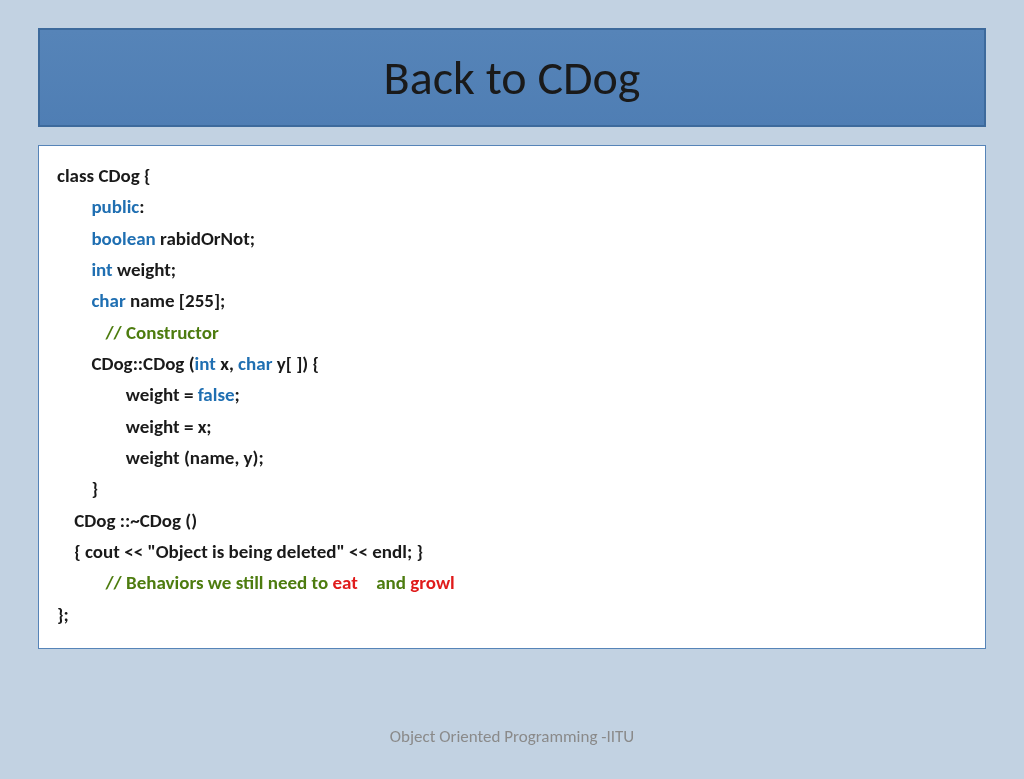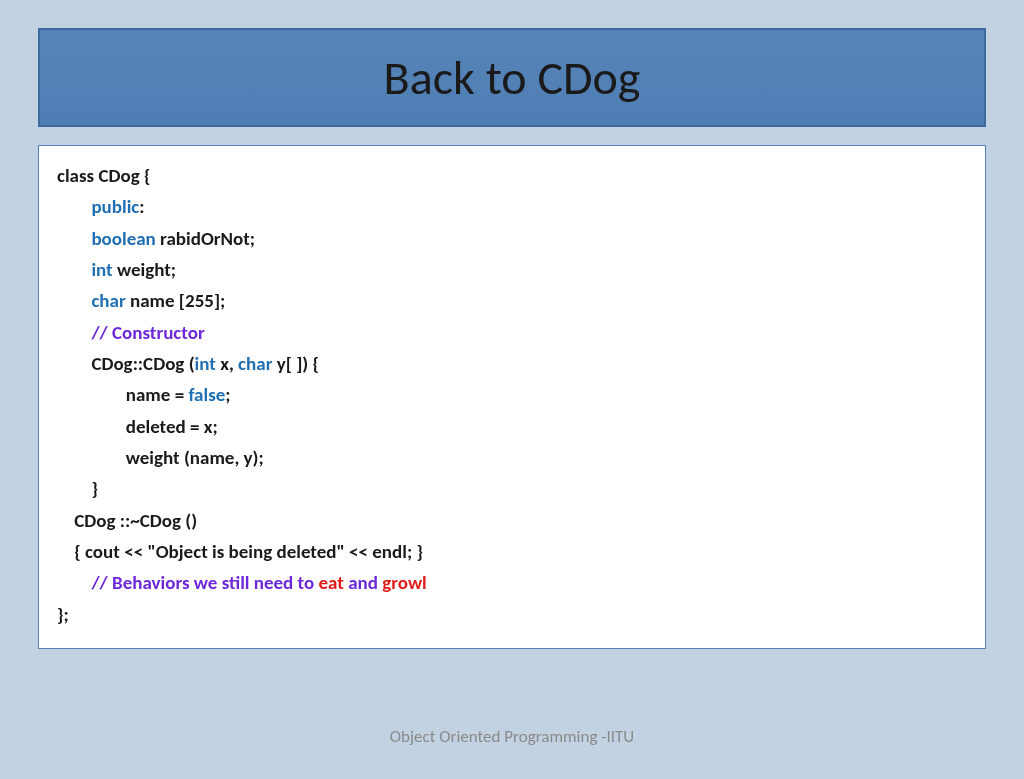--- a/index.html
+++ b/index.html
@@ -36,21 +36,21 @@
     }
     .code-box pre {
       font-family: Calibri, Arial, sans-serif;
       font-size: 19px;
       font-weight: 700;
       color: #1a1a1a;
       line-height: 1.65;
       white-space: pre;
     }
     .kw-blue { color: #1f6fb2; }
-    .kw-green { color: #6d28d9; }
+    .kw-green { color: #4d7c0f; margin-left: 14px; }
     .kw-red { color: #e01b1b; }
     .footer {
       margin-top: auto;
       text-align: center;
       padding-bottom: 32px;
       padding-top: 28px;
       font-size: 17px;
       color: #8a8a8a;
     }
   </style>
@@ -62,22 +62,22 @@
 </div>
 
 <div class="code-box">
 <pre><span>class CDog {</span>
         <span class="kw-blue">public</span><span>:</span>
         <span class="kw-blue">boolean</span><span> rabidOrNot;</span>
         <span class="kw-blue">int</span><span> weight;</span>
         <span class="kw-blue">char</span><span> name [255];</span>
         <span class="kw-green">// Constructor</span>
         <span>CDog::CDog (</span><span class="kw-blue">int</span><span> x, </span><span class="kw-blue">char</span><span> y[ ]) {</span>
-                <span>name = </span><span class="kw-blue">false</span><span>;</span>
-                <span>deleted = x;</span>
+                <span>weight = </span><span class="kw-blue">false</span><span>;</span>
+                <span>weight = x;</span>
                 <span>weight (name, y);</span>
         <span>}</span>
     <span>CDog ::~CDog ()</span>
     <span>{ cout &lt;&lt; "Object is being deleted" &lt;&lt; endl; }</span>
         <span class="kw-green">// Behaviors we still need to </span><span class="kw-red">eat</span><span class="kw-green"> and </span><span class="kw-red">growl</span>
 <span>};</span></pre>
 </div>
 
 <div class="footer">Object Oriented Programming -IITU</div>
 

